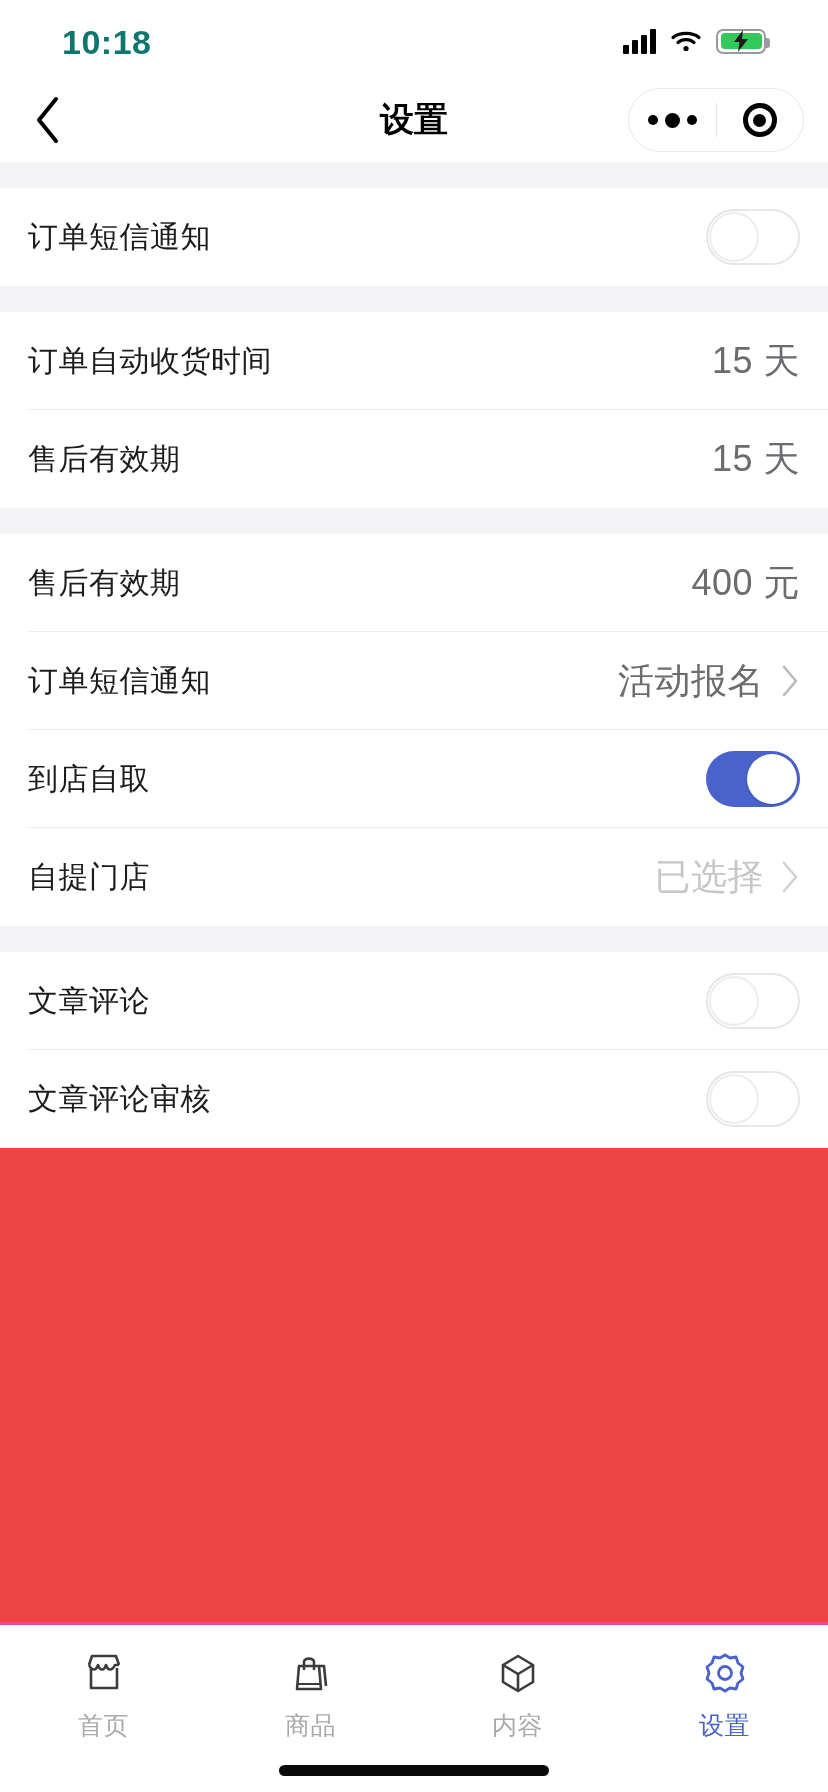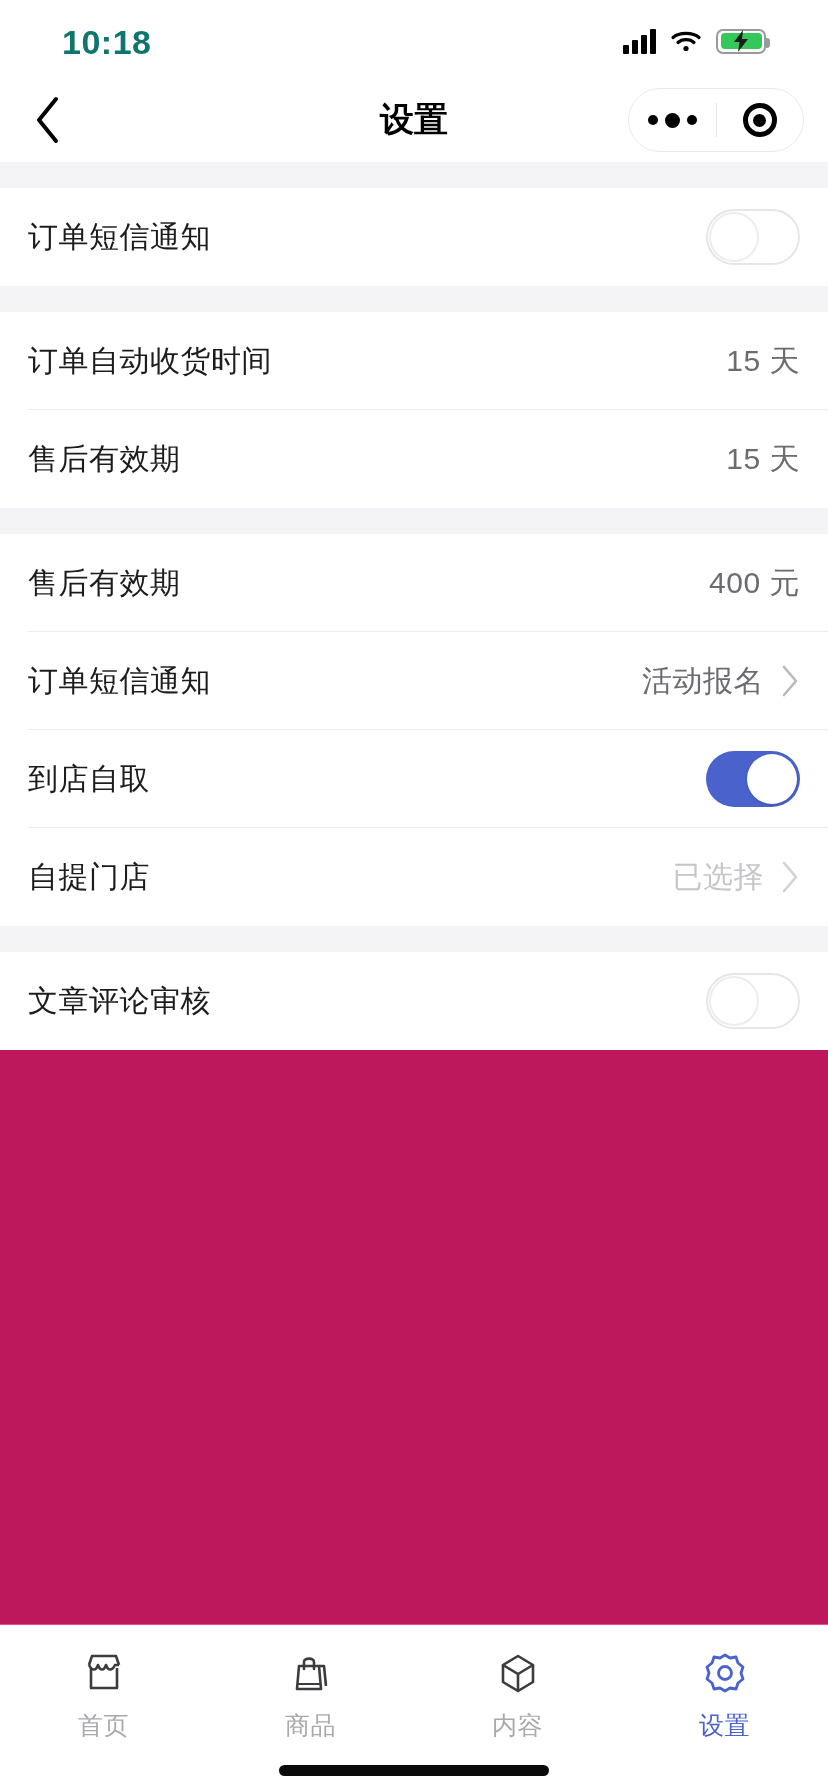--- a/index.html
+++ b/index.html
@@ -57,38 +57,38 @@
   .capsule-half { flex:1; display:flex; align-items:center; justify-content:center; cursor:pointer; }
   .capsule-sep { width:1px; height:34px; background:#e4e4e6; }
   .dots { display:flex; align-items:center; gap:7px; }
   .dots i { display:block; background:#000; border-radius:50%; }
   .dots i:nth-child(1),.dots i:nth-child(3){ width:10px; height:10px; }
   .dots i:nth-child(2){ width:15px; height:15px; }
   .target { width:34px; height:34px; border:5px solid #000; border-radius:50%; display:flex; align-items:center; justify-content:center; }
   .target span { display:block; width:13px; height:13px; background:#000; border-radius:50%; }
 
   
-  .content { flex:1 1 auto; background:#be185d; overflow:hidden; }
+  .content { flex:1 1 auto; background:#ef4444; overflow:hidden; }
   .gap { height:26px; background:#f4f4f6; }
   .group { background:#ffffff; }
 
   .row {
     height:98px;
     display:flex; align-items:center;
     padding:0 28px;
     position:relative;
     background:#ffffff;
   }
   .row:not(:last-child)::after {
     content:""; position:absolute; left:28px; right:0; bottom:0;
     height:1px; background:#ececee;
   }
   .row-label { font-size:30px; color:#1c1c1e; letter-spacing:0.5px; }
   .row-right { margin-left:auto; display:flex; align-items:center; gap:16px; }
-  .row-value { font-size:30px; color:#6b6b70; letter-spacing:0.5px; }
+  .row-value { font-size:36px; color:#6b6b70; letter-spacing:0.5px; }
   .row-value.muted { color:#c6c6ca; }
   .chev { display:block; }
 
   
   .switch { width:94px; height:56px; border-radius:28px; position:relative; flex:0 0 auto; cursor:pointer; }
   .switch.off { background:#ffffff; border:2px solid #e6e6e8; }
   .switch.off .knob {
     position:absolute; left:1px; top:1px;
     width:50px; height:50px; border-radius:50%;
     background:#ffffff; border:2px solid #ededef;
@@ -98,21 +98,21 @@
     position:absolute; right:3px; top:3px;
     width:50px; height:50px; border-radius:50%;
     background:#ffffff;
     box-shadow:0 1px 3px rgba(0,0,0,.18);
   }
 
   
   .tab-bar {
     flex:0 0 auto;
     background:#ffffff;
-    border-top:1px solid #ec4899;
+    border-top:3px solid #ec4899;
     padding-top:22px;
     padding-bottom:6px;
     display:flex;
   }
   .tab { flex:1; display:flex; flex-direction:column; align-items:center; gap:10px; cursor:pointer; }
   .tab-icon { height:52px; display:flex; align-items:center; justify-content:center; }
   .tab-label { font-size:25px; color:#a9a9ad; letter-spacing:0.5px; }
   .tab.active .tab-label { color:#4a62cc; }
 
   .home-indicator-wrap { flex:0 0 auto; background:#ffffff; height:44px; display:flex; align-items:center; justify-content:center; }
@@ -240,20 +240,28 @@
             <path d="M4 3 L16 17 L4 31" stroke="#d2d2d6" stroke-width="2.6" fill="none" stroke-linecap="round" stroke-linejoin="round"></path>
           </svg>
         </div>
       </div>
     </div>
 
     <div class="gap"></div>
 
     <div class="group">
       <div class="row">
+        <div class="row-label">文章评论</div>
+        <div class="row-right">
+          <div class="switch off">
+              <div class="knob"></div>
+            </div>
+        </div>
+      </div>
+      <div class="row">
         <div class="row-label">文章评论审核</div>
         <div class="row-right">
           <div class="switch off">
               <div class="knob"></div>
             </div>
         </div>
       </div>
     </div>
 
   </div>

